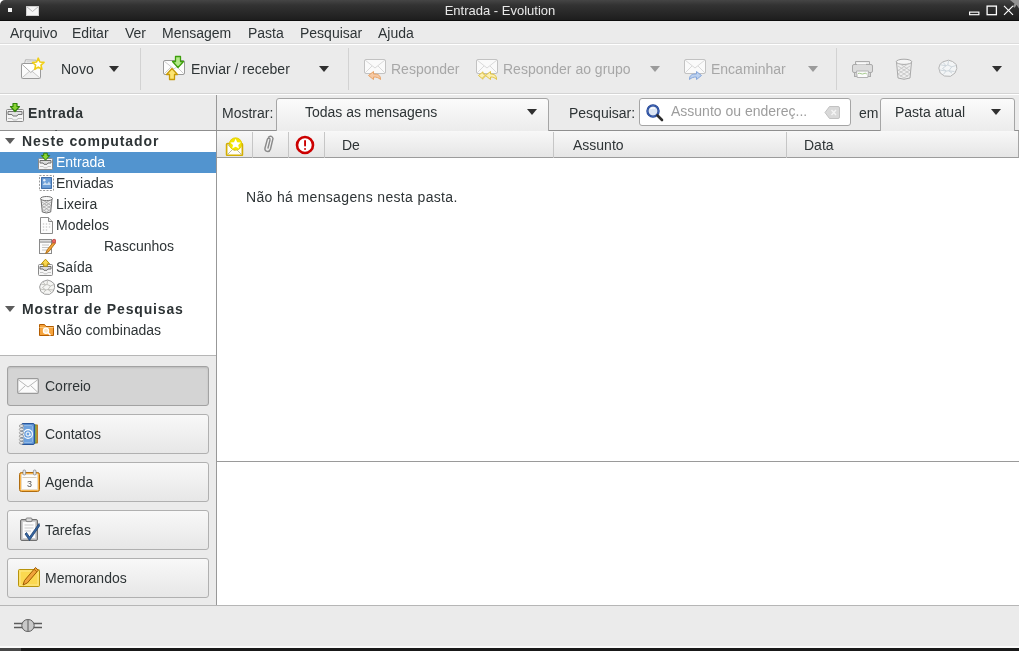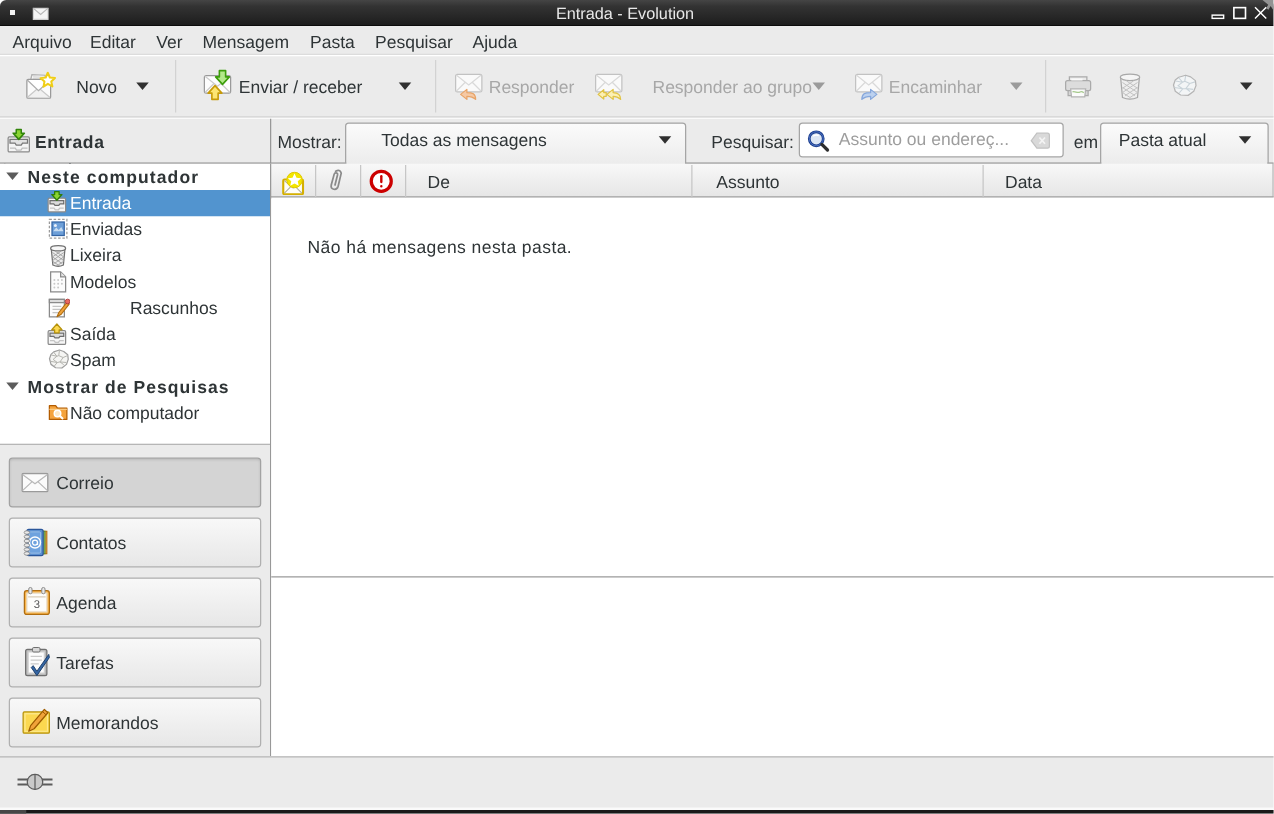--- a/index.html
+++ b/index.html
@@ -127,21 +127,21 @@
   <path d="M2 2 L12 10 L22 2 M2 15 L9 8 M22 15 L15 8" fill="none" stroke="#d9d9d9"></path>
   <path d="M5.5 17.5 L10.5 13.5 L10.5 16 C15 16 17.5 17 17.5 21.5 C15.5 19.6 13.5 19 10.5 19 L10.5 21.5 Z" fill="#f6c9a4" stroke="#e8a468" stroke-linejoin="round"></path>
 </svg>
 <div class="abs tbtext dis" style="left:391px;">Responder</div>
 <svg class="abs" style="left:475px;top:58px;" width="24" height="25" viewBox="0 0 24 25">
   <rect x="1.5" y="1.5" width="21" height="14" rx="1.5" fill="#fafafa" stroke="#c2c2c2"></rect>
   <path d="M2 2 L12 10 L22 2 M2 15 L9 8 M22 15 L15 8" fill="none" stroke="#d9d9d9"></path>
   <path d="M3.5 17.5 L8 13.8 L8 16 L10 16 L10 19 L8 19 L8 21.2 Z" fill="#fcf0b4" stroke="#e0c343" stroke-linejoin="round"></path>
   <path d="M10.5 17.5 L15.5 13.5 L15.5 16 C19 16 21.5 17 21.5 21.5 C19.5 19.6 18.5 19 15.5 19 L15.5 21.5 Z" fill="#fcf0b4" stroke="#e0c343" stroke-linejoin="round"></path>
 </svg>
-<div class="abs tbtext dis" style="left:522px;">Responder ao grupo</div>
+<div class="abs tbtext dis" style="left:503px;">Responder ao grupo</div>
 <div class="abs arrow dis" style="left:650px;top:66px;"></div>
 <svg class="abs" style="left:683px;top:58px;" width="24" height="25" viewBox="0 0 24 25">
   <rect x="1.5" y="1.5" width="21" height="14" rx="1.5" fill="#fafafa" stroke="#c2c2c2"></rect>
   <path d="M2 2 L12 10 L22 2 M2 15 L9 8 M22 15 L15 8" fill="none" stroke="#d9d9d9"></path>
   <path d="M18.5 17.5 L13.5 13.5 L13.5 16 C9 16 6.5 17 6.5 21.5 C8.5 19.6 10.5 19 13.5 19 L13.5 21.5 Z" fill="#bcd1ef" stroke="#86a7db" stroke-linejoin="round"></path>
 </svg>
 <div class="abs tbtext dis" style="left:711px;">Encaminhar</div>
 <div class="abs arrow dis" style="left:808px;top:66px;"></div>
 <div class="abs tbsep" style="left:836px;"></div>
 <svg class="abs" style="left:851px;top:60px;" width="23" height="20" viewBox="0 0 23 20">
@@ -279,21 +279,21 @@
 <div class="abs trow" style="top:257px;left:56px;">Saída</div>
 <div class="abs trow" style="top:278px;left:56px;">Spam</div>
 <div class="abs tri" style="left:5px;top:306px;"></div>
 <div class="abs trow" style="top:299px;left:22px;font-weight:bold;letter-spacing:0.85px;">Mostrar de Pesquisas</div>
 <svg class="abs" style="left:38px;top:321px;" width="17" height="17" viewBox="0 0 17 17">
   <path d="M1.5 3.5 L6.5 3.5 L8 5.5 L15.5 5.5 L15.5 14.5 L1.5 14.5 Z" fill="#f5a33c" stroke="#b35c00" stroke-linejoin="round"></path>
   <path d="M1.5 6.5 L15.5 6.5" stroke="#fbc97e"></path>
   <circle cx="8" cy="9.8" r="2.6" fill="#fde9c8" stroke="#fff" stroke-width="1.2"></circle>
   <path d="M10 11.8 L12 13.8" stroke="#fff" stroke-width="1.6" stroke-linecap="round"></path>
 </svg>
-<div class="abs trow" style="top:320px;left:56px;">Não computador</div>
+<div class="abs trow" style="top:320px;left:56px;">Não combinadas</div>
 
 <div class="abs" id="switcher"></div>
 <div class="abs swbtn pressed" style="top:366px;"></div>
 <svg class="abs" style="left:17px;top:378px;" width="22" height="16" viewBox="0 0 22 16">
   <rect x="0.7" y="0.7" width="20.6" height="14.6" rx="1" fill="#fbfbfb" stroke="#9a9a9a" stroke-width="1.2"></rect>
   <path d="M1 1.5 L11 9 L21 1.5 M1 14.5 L8.5 7.5 M21 14.5 L13.5 7.5" fill="none" stroke="#b9b9b9"></path>
 </svg>
 <div class="abs swtext" style="top:366px;">Correio</div>
 <div class="abs swbtn" style="top:414px;"></div>
 <svg class="abs" style="left:16px;top:421px;" width="26" height="26" viewBox="0 0 26 26">

